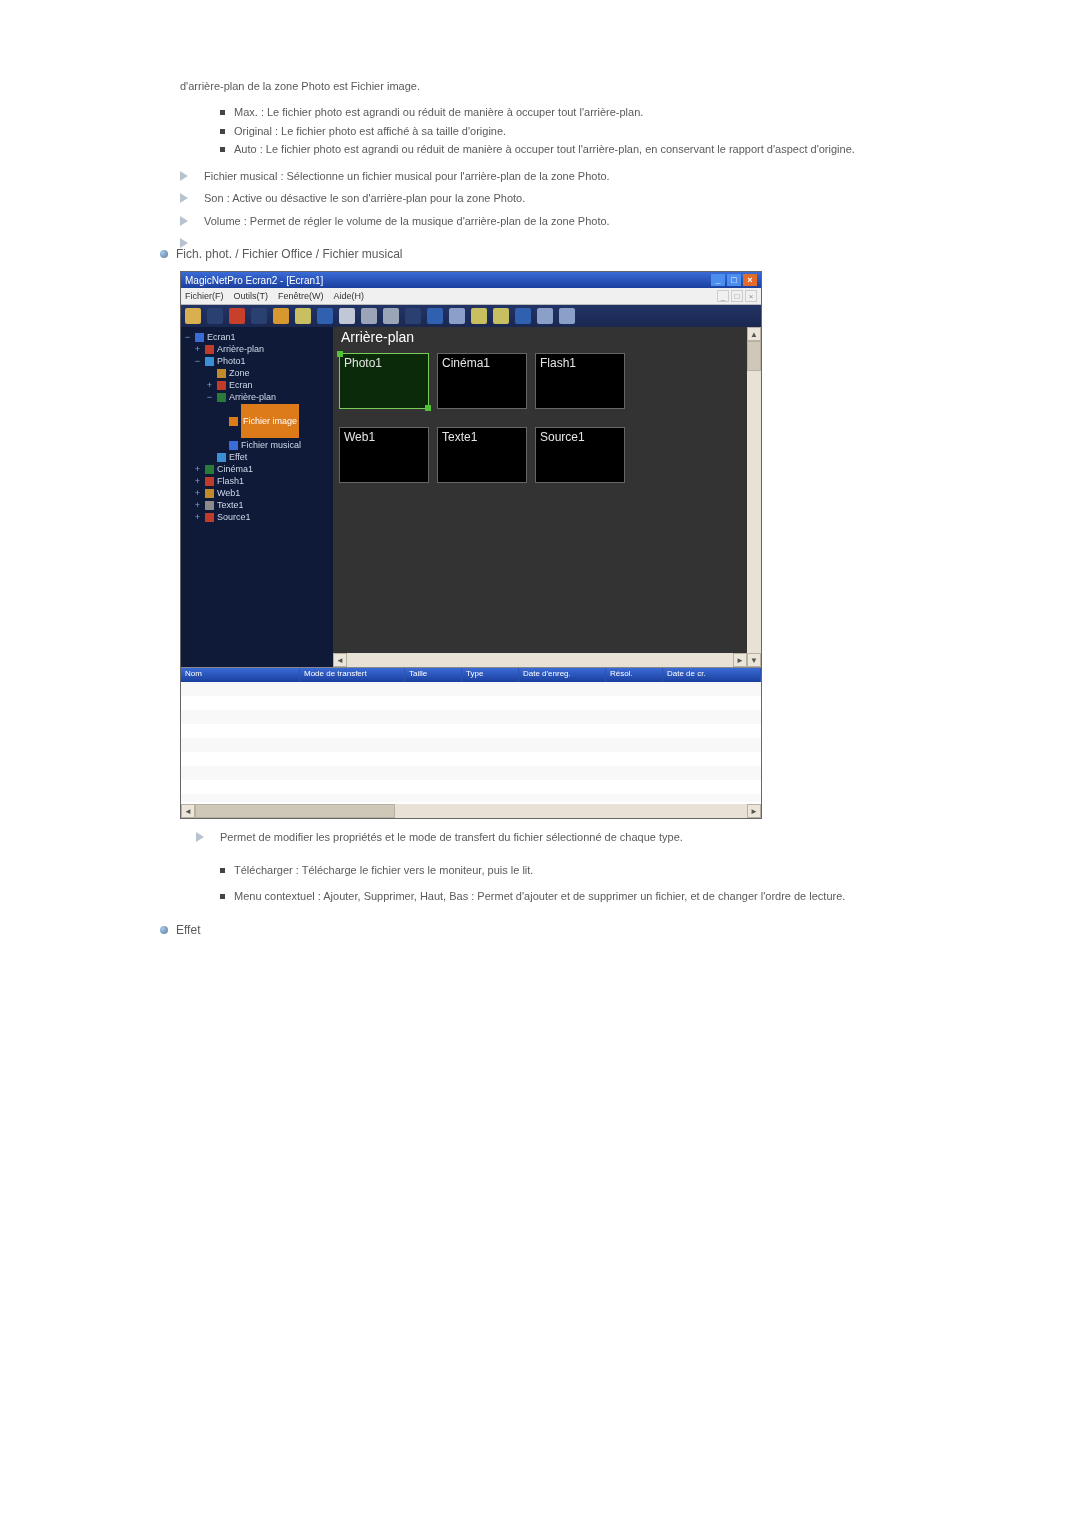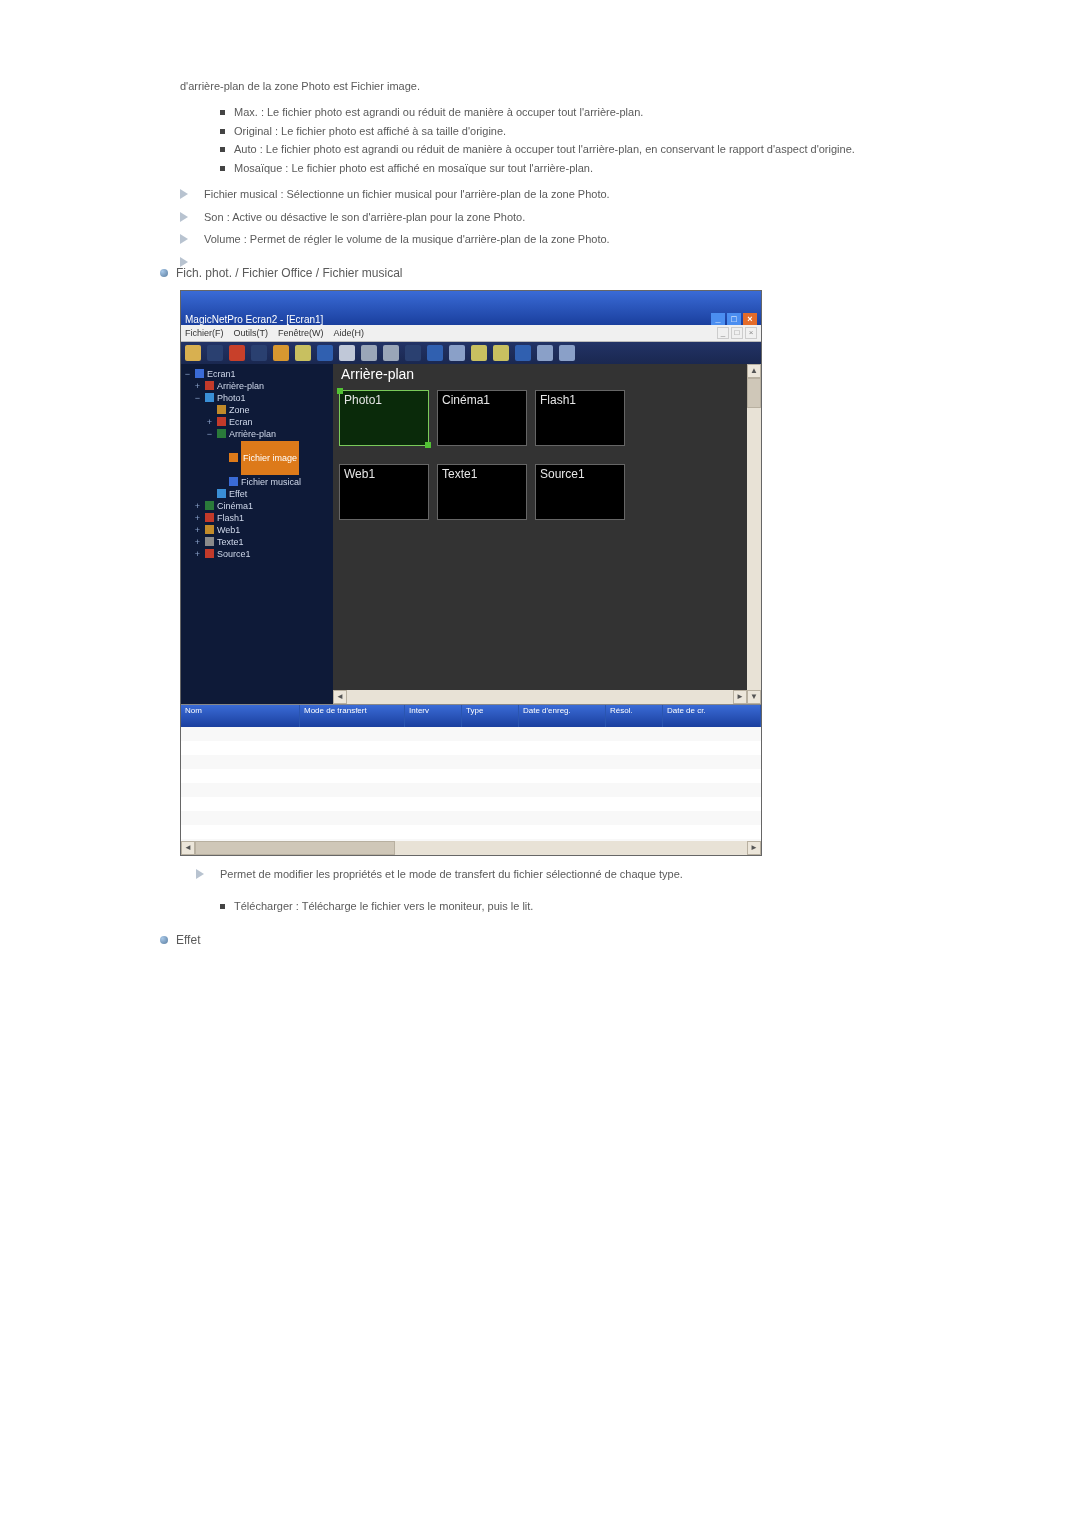--- a/index.html
+++ b/index.html
@@ -85,23 +85,23 @@
     border: 1px solid #666;
     margin: 6px 0 10px 0;
     background: #fff;
     font-family: Tahoma, Arial, sans-serif;
     font-size: 10px;
     color: #000;
   }
   .titlebar {
     background: linear-gradient(#3a6bd6, #1a3f9e);
     color: #fff;
-    height: 34px;
-    display: flex;
-    align-items: flex-end;
+    height: 16px;
+    display: flex;
+    align-items: center;
     padding: 0 4px;
     font-size: 10px;
   }
   .titlebar .title-text { flex: 1; white-space: nowrap; overflow: hidden; }
   .winbtns { display: flex; gap: 2px; }
   .winbtn { width: 14px; height: 12px; display:flex; align-items:center; justify-content:center; font-size:9px; font-weight:bold;}
   .winbtn.min { background:#4b8ef0; color:#fff;}
   .winbtn.max { background:#4b8ef0; color:#fff;}
   .winbtn.close { background:#e36b2a; color:#fff;}
   .menubar {
@@ -220,21 +220,21 @@
   }
   .grid {
     flex:1;
     background: #fff;
     position: relative;
     overflow: hidden;
   }
   .gridheader {
     background: linear-gradient(#3a6bd6, #1a3f9e);
     color:#fff;
-    height:22px;
+    height:14px;
     display:flex;
     font-size:8px;
   }
   .gridheader .col { padding: 1px 4px; border-right:1px solid #2a55b0; white-space:nowrap;}
   .gridrows { height: 120px; background:#fff;
     background-image: repeating-linear-gradient(to bottom, #f8f8f8 0, #f8f8f8 14px, #ffffff 14px, #ffffff 28px);
   }
   .grid .hscroll {
     position:absolute; left:0; right:0; bottom:0; height:14px;
     background:#d6d0c4; display:flex; align-items:center;
@@ -247,21 +247,20 @@
 <body>
 
 <div class="page">
 
   <p class="intro">d'arrière-plan de la zone Photo est Fichier image.</p>
 
   <ul class="square">
     <li>Max. : Le fichier photo est agrandi ou réduit de manière à occuper tout l'arrière-plan.</li>
     <li>Original : Le fichier photo est affiché à sa taille d'origine.</li>
     <li>Auto : Le fichier photo est agrandi ou réduit de manière à occuper tout l'arrière-plan, en conservant le rapport d'aspect d'origine.</li>
-    <li>Mosaïque : Le fichier photo est affiché en mosaïque sur tout l'arrière-plan.</li>
   </ul>
 
   <ul class="arrow-list">
     <li>
       <span class="arrow-icon">
           <svg viewBox="0 0 10 10">
             <polygon points="0,0 8,5 0,10" fill="#b8c3d0"></polygon>
           </svg>
         </span>
       <span>Fichier musical : Sélectionne un fichier musical pour l'arrière-plan de la zone Photo.</span>
@@ -442,21 +441,21 @@
           </div>
         </div>
       </div>
     </div>
 
     <div class="gridzone">
       <div class="grid">
         <div class="gridheader">
           <span class="col" style="width:110px">Nom</span>
           <span class="col" style="width:96px">Mode de transfert</span>
-          <span class="col" style="width:48px">Interv</span>
+          <span class="col" style="width:48px">Taille</span>
           <span class="col" style="width:48px">Type</span>
           <span class="col" style="width:78px">Date d'enreg.</span>
           <span class="col" style="width:48px">Résol.</span>
           <span class="col" style="flex:1">Date de cr.</span>
         </div>
         <div class="gridrows"></div>
         <div class="hscroll">
           <span class="sbtn">◄</span>
           <span class="track">
               <span class="thumbhandle"></span>
@@ -475,19 +474,22 @@
           </svg>
         </span>
       <span>Permet de modifier les propriétés et le mode de transfert du fichier sélectionné de chaque type.</span>
     </li>
   </ul>
 
   <ul class="square">
     <li>Télécharger : Télécharge le fichier vers le moniteur, puis le lit.</li>
   </ul>
 
+  <ul class="square">
+    <li>Menu contextuel : Ajouter, Supprimer, Haut, Bas : Permet d'ajouter et de supprimer un fichier, et de changer l'ordre de lecture.</li>
+  </ul>
 
   <div class="subsection">
     <span class="dot"></span>
     <span class="label">Effet</span>
   </div>
 
 </div>
 
 </body></html>

